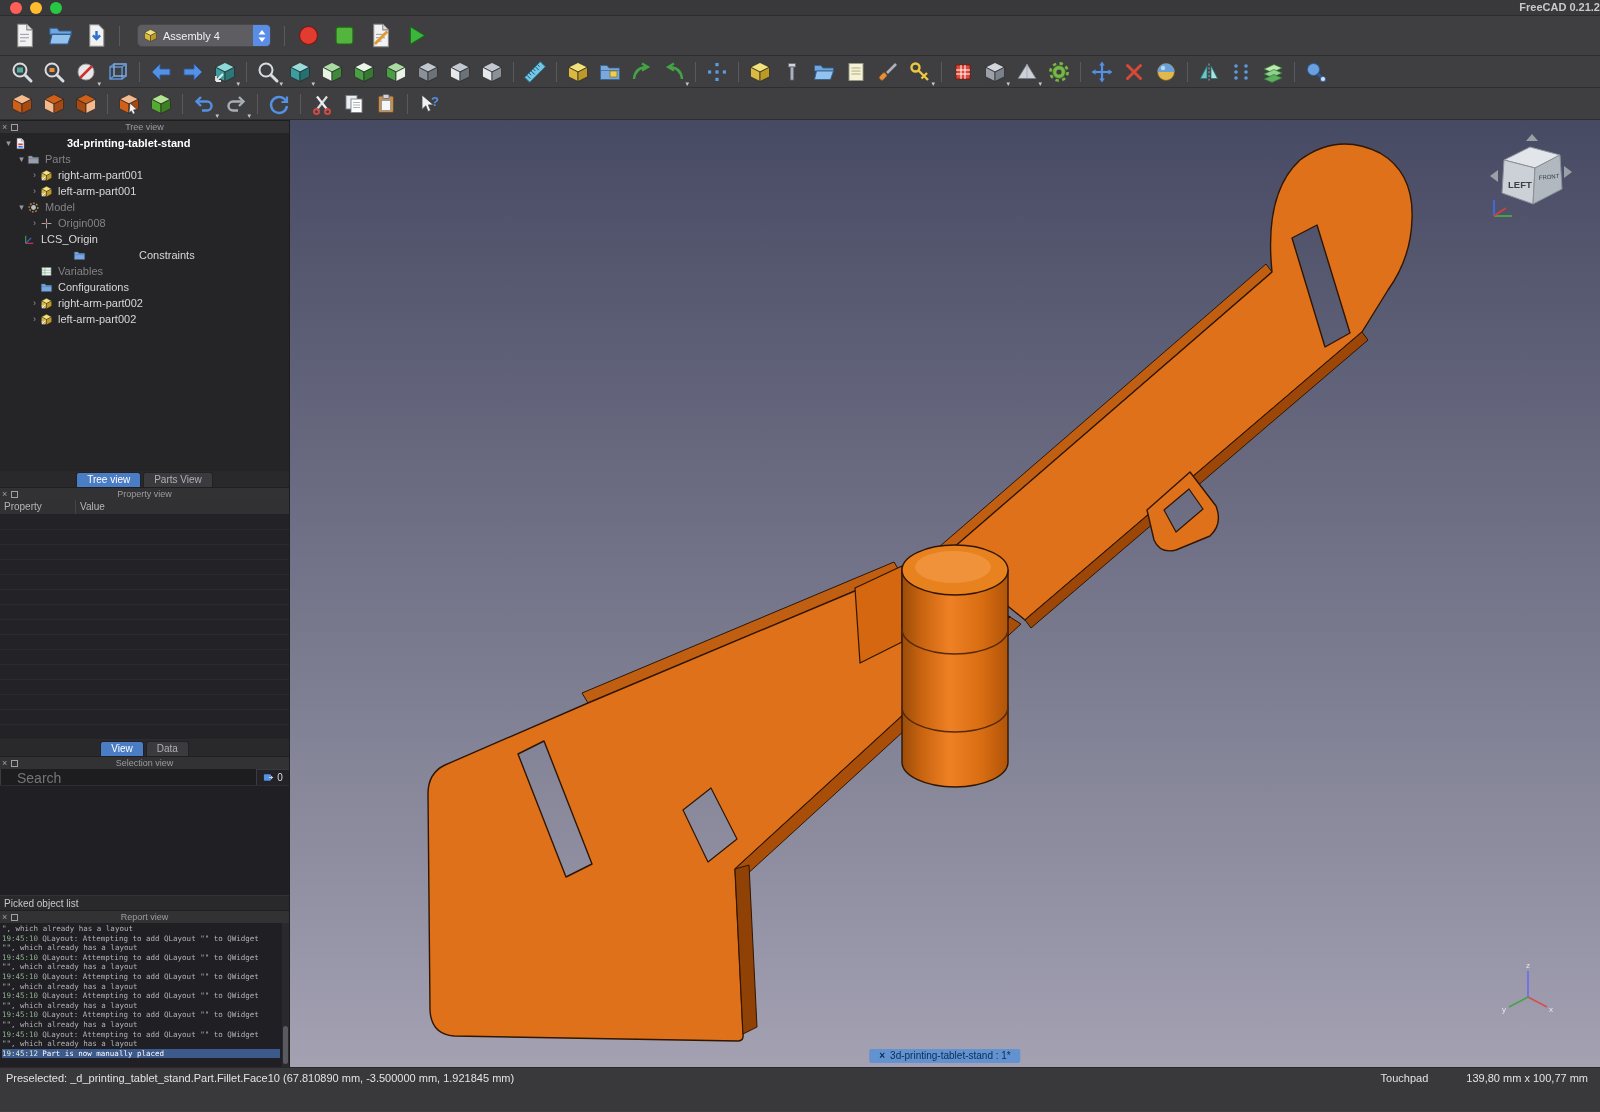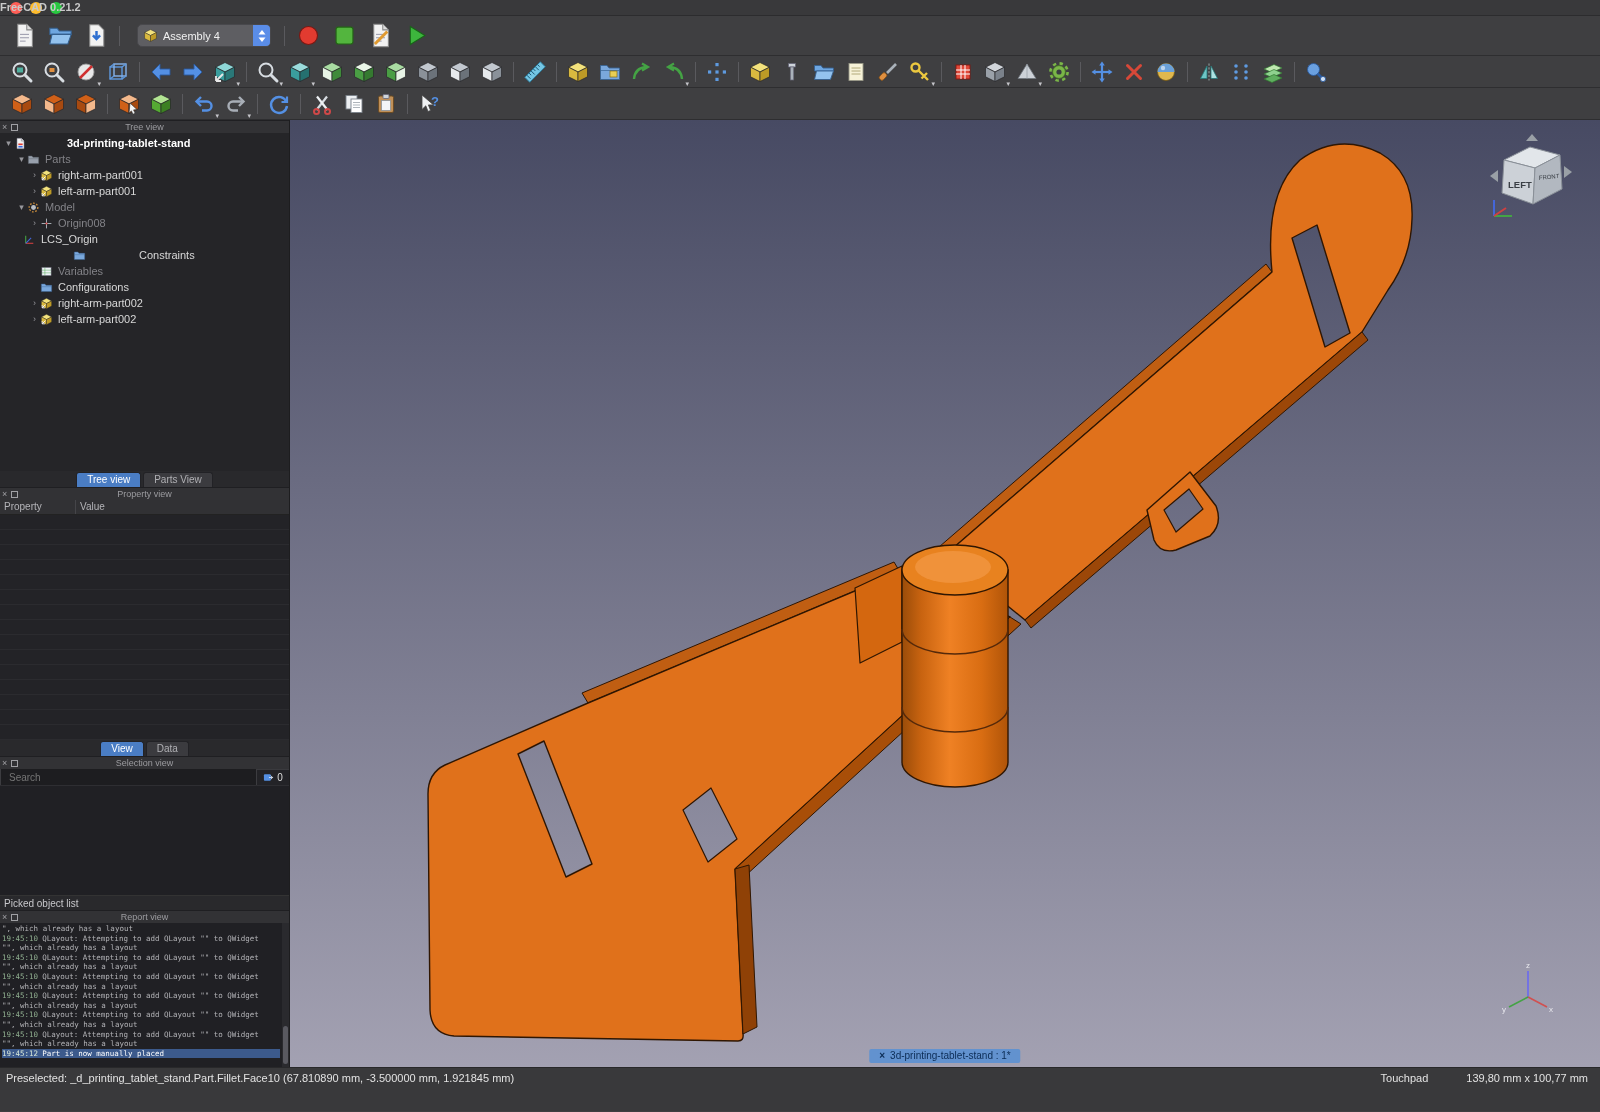--- a/index.html
+++ b/index.html
@@ -1,20 +1,20 @@
 <!DOCTYPE html>
 <html><head>
 <meta charset="utf-8">
 <style>
   html,body{margin:0;padding:0;background:#222;}
   *{box-sizing:border-box;}
   .app{position:relative;width:1600px;height:1112px;background:#3f3f41;font-family:"Liberation Sans",sans-serif;overflow:hidden;user-select:none;}
   
   .titlebar{position:relative;height:16px;background:#39393b;border-bottom:1px solid #2c2c2e;}
-  .titlebar .title{position:absolute;left:0;right:0;top:1px;text-align:left;font-size:11px;font-weight:bold;color:#c9c9c9;}
+  .titlebar .title{position:absolute;left:0;right:0;top:1px;text-align:right;font-size:11px;font-weight:bold;color:#c9c9c9;}
   .lights{position:absolute;left:10px;top:2px;display:flex;gap:8px;}
   .dot{width:12px;height:12px;border-radius:50%;}
   .dot.red{background:#ff5f57}.dot.yellow{background:#febc2e}.dot.green{background:#28c840}
   
   .toolbar-row{display:flex;align-items:center;background:#3f3f41;border-bottom:1px solid #2e2e30;padding-left:8px;}
   .toolbar-row.r1{height:40px;}
   .toolbar-row.r2{height:32px;}
   .toolbar-row.r3{height:32px;}
   .tbtn{position:relative;border:none;background:transparent;padding:1px;margin-right:4px;width:28px;height:28px;border-radius:3px;cursor:default;}
   .r1 .tbtn{width:32px;height:32px;}
@@ -44,21 +44,21 @@
   .ptabs{height:16px;background:#29292c;display:flex;justify-content:center;align-items:flex-end;gap:2px;flex:none;}
   .ptab{font-size:10px;padding:1px 10px 2px;color:#b0b0b4;background:#3b3b3f;border:1px solid #222226;border-bottom:none;border-radius:3px 3px 0 0;}
   .ptab.active{background:#4a7dc4;color:#fff;}
   .pcolhead{height:15px;display:flex;background:#313134;border-bottom:1px solid #222;flex:none;}
   .pcol{font-size:10px;color:#b4b4b8;padding:1px 4px;border-right:1px solid #454549;}
   .pcol.c1{width:76px;flex:none;}
   .pcol.c2{flex:1;border-right:none;}
   .propgrid{height:225px;background:#232327;flex:none;overflow:hidden;}
   .prow{height:15px;border-bottom:1px solid #2b2b2f;}
   .searchrow{height:16px;display:flex;align-items:center;background:#232327;border-top:1px solid #3a3a3e;flex:none;}
-  .searchrow input{flex:1;height:30px;background:#1d1d20;border:1px solid #3c3c40;color:#cccccc;font-size:10px;padding:0 8px;font-family:"Liberation Sans",sans-serif;}
+  .searchrow input{flex:1;height:30px;background:#1d1d20;border:1px solid #3c3c40;color:#cccccc;font-size:14px;padding:0 16px;font-family:"Liberation Sans",sans-serif;}
   .selbadge{width:32px;display:flex;align-items:center;justify-content:center;gap:3px;font-size:10px;color:#dcdcdc;}
   .selbadge svg{width:11px;height:11px;}
   .sellist{height:110px;background:#202024;flex:none;border-top:1px solid #2e2e32;}
   .pickedrow{height:15px;background:#29292c;border-top:1px solid #333;font-size:10px;color:#c8c8cc;padding-left:4px;display:flex;align-items:center;flex:none;}
   .log{flex:1;background:#202024;font-family:"DejaVu Sans Mono",monospace;font-size:7.5px;color:#b2b2b6;padding:1px 9px 1px 2px;position:relative;overflow:hidden;}
   .logline{height:9.6px;white-space:nowrap;overflow:hidden;}
   .logline.sel{background:#3c5a8c;color:#fff;}
   .logtime{color:#8fae8f;margin-right:4px;}
   .logline.sel .logtime{color:#d8e8d8;}
   .vscroll{position:absolute;right:0;top:0;bottom:0;width:7px;background:#2a2a2e;}

